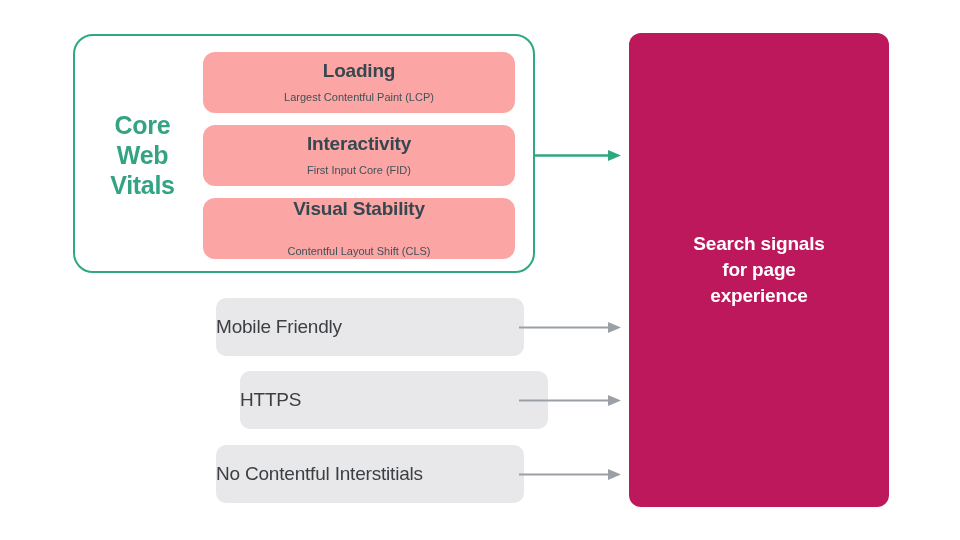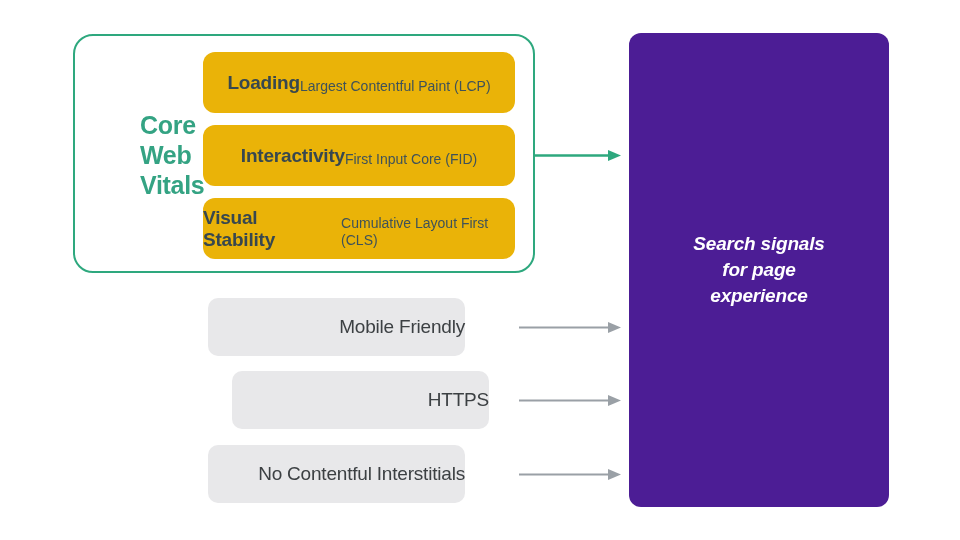--- a/index.html
+++ b/index.html
@@ -33,73 +33,72 @@
     border: 2px solid #2ea87e;
     border-radius: 20px;
     background: transparent;
   }
 
   .cwv-label {
     position: absolute;
     left: 95px;
     top: 110px;
     width: 95px;
-    text-align: left;
+    text-align: center;
     color: #34a383;
     font-size: 25px;
     font-weight: bold;
     line-height: 30px;
     letter-spacing: -0.3px;
-    margin-left: 45px;
   }
 
   
   .pill {
     position: absolute;
     left: 203px;
     width: 312px;
     height: 61px;
-    background: #eab308;
+    background: #fca5a5;
     border-radius: 12px;
     box-sizing: border-box;
     display: flex;
-    flex-direction: row;
+    flex-direction: column;
     align-items: center;
     justify-content: center;
   }
   .pill-1 { top: 52px; }
   .pill-2 { top: 125px; }
   .pill-3 { top: 198px; gap: 16px; }
 
   .pill-title {
     color: #37474f;
     font-size: 19px;
     font-weight: bold;
     line-height: 22px;
     letter-spacing: -0.2px;
   }
   .pill-sub {
     color: #3f5259;
-    font-size: 14px;
+    font-size: 11px;
     font-weight: normal;
     line-height: 17px;
     margin-top: 7px;
   }
 
   
   .gbox {
     position: absolute;
-    left: 208px;
-    width: 257px;
+    left: 216px;
+    width: 308px;
     height: 58px;
     background: #e8e8ea;
     border-radius: 10px;
     display: flex;
     align-items: center;
-    justify-content: flex-end;
+    justify-content: flex-start;
   }
   .gbox-1 { top: 298px; }
   .gbox-2 { top: 371px; margin-left: 24px; }
   .gbox-3 { top: 445px; }
 
   .gbox-label {
     color: #3c4043;
     font-size: 19px;
     font-weight: normal;
     letter-spacing: -0.2px;
@@ -115,26 +114,25 @@
     pointer-events: none;
   }
 
   
   .blue-panel {
     position: absolute;
     left: 629px;
     top: 33px;
     width: 260px;
     height: 474px;
-    background: #4c1d95;
+    background: #be185d;
     border-radius: 12px;
     display: flex;
     align-items: center;
     justify-content: center;
-    font-style: italic;
   }
   .blue-panel-text {
     color: #ffffff;
     font-size: 19px;
     font-weight: bold;
     line-height: 26px;
     text-align: center;
     letter-spacing: -0.2px;
     white-space: pre-line;
     padding: 0 18px;
@@ -156,21 +154,21 @@
     <div class="pill-sub">Largest Contentful Paint (LCP)</div>
   </div>
 
   <div class="pill pill-2">
     <div class="pill-title">Interactivity</div>
     <div class="pill-sub">First Input Core (FID)</div>
   </div>
 
   <div class="pill pill-3">
     <div class="pill-title">Visual Stability</div>
-    <div class="pill-sub">Cumulative Layout First (CLS)</div>
+    <div class="pill-sub">Contentful Layout Shift (CLS)</div>
   </div>
 
   <div class="gbox gbox-1">
     <div class="gbox-label">Mobile Friendly</div>
   </div>
 
   <div class="gbox gbox-2">
     <div class="gbox-label">HTTPS</div>
   </div>
 

